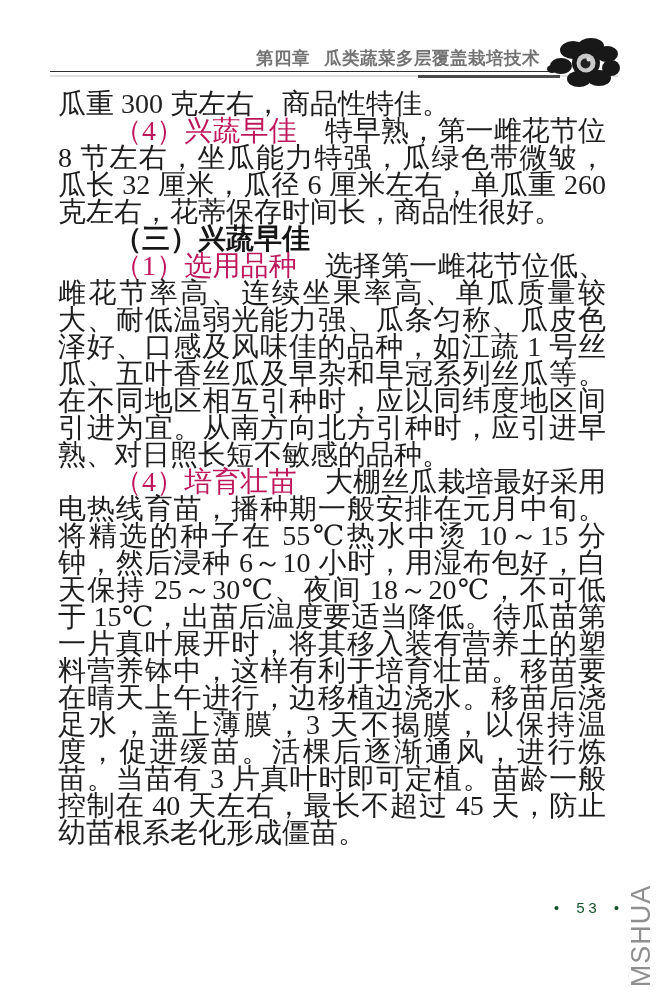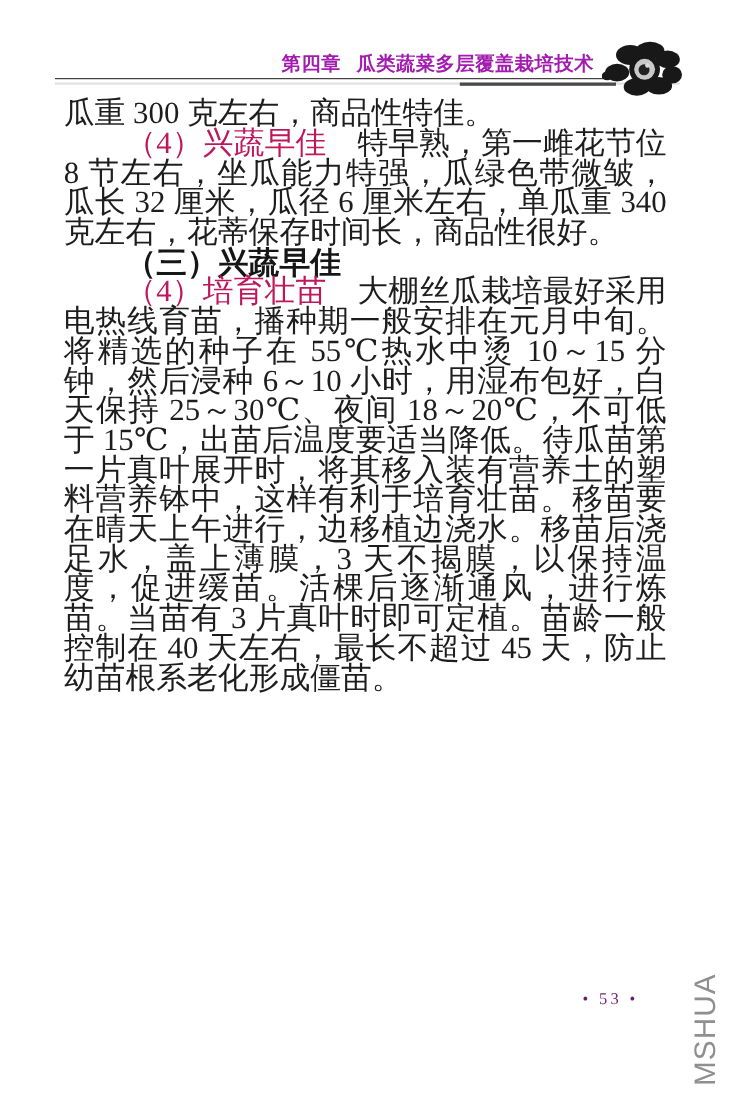--- a/index.html
+++ b/index.html
@@ -10,21 +10,21 @@
     overflow:hidden;
     font-family:"Liberation Serif","DejaVu Serif",serif;
     color:#1d1d1d;
   }
   
   .header { position:absolute; top:46px; left:50px; width:568px; height:46px; }
   .header-title {
     position:absolute; right:78px; top:0;
     font-family:"Liberation Sans","DejaVu Sans",sans-serif;
     font-weight:700; font-size:17.5px; letter-spacing:0.5px;
-    color:#a21caf; white-space:nowrap;
+    color:#737373; white-space:nowrap;
   }
   .header-title .chapter { margin-right:14px; }
   .rule-thin  { position:absolute; top:25px; left:0; right:66px; border-top:1.8px solid #2e2e2e; }
   .rule-soft  { position:absolute; top:29px; left:0; right:0; height:2px; background:#9a9a9a; opacity:.30; }
   .rule-thick { position:absolute; top:28.5px; right:58px; width:142px; height:3.2px; background:#4a4a4a; }
   .flower-icon { position:absolute; top:-10px; right:-3px; width:74px; height:52px; }
   
   .content {
     position:absolute; top:90px; left:58px; width:548px;
     font-size:28px; line-height:27px;
@@ -32,23 +32,23 @@
   }
   .content p { margin:0; }
   .indent { text-indent:2em; }
   .h3 {
     font-family:"Liberation Sans","DejaVu Sans",sans-serif;
     font-weight:700; color:#161616;
   }
   .lead { color:#be185d; }
   
   .pagenum {
-    position:absolute; left:517px; top:901px; width:76px;
+    position:absolute; left:550px; top:901px; width:76px;
     text-align:center; font-size:15px; letter-spacing:3px;
-    color:#701a75; font-family:Liberation Serif, serif;
+    color:#14532d; font-family:Liberation Mono, monospace;
   }
   .watermark {
     position:absolute; left:588px; top:922px; width:106px; height:28px;
     transform:rotate(-90deg); transform-origin:center;
     font-family:"Liberation Sans","DejaVu Sans",sans-serif;
     font-size:27px; color:#8f8f8f; letter-spacing:1px;
     text-align:center; line-height:28px; white-space:nowrap;
   }
 </style>
 </head>
@@ -76,22 +76,23 @@
         <circle cx="39" cy="27" r="14" fill="#181818"></circle>
         <circle cx="39" cy="27" r="9.5" fill="#c9c9c9"></circle>
         <circle cx="38.5" cy="27.5" r="5" fill="#222222"></circle>
         <circle cx="41.5" cy="23.5" r="2" fill="#dddddd"></circle>
       </svg>
     </span>
   </div>
 
   <div class="content">
     <p>瓜重 300 克左右，商品性特佳。</p>
-    <p class="indent"><span class="lead">（4）兴蔬早佳</span><span>　特早熟，第一雌花节位 8 节左右，坐瓜能力特强，瓜绿色带微皱，瓜长 32 厘米，瓜径 6 厘米左右，单瓜重 340 克左右，花蒂保存时间长，商品性很好。</span></p>
+    <p class="indent"><span class="lead">（4）兴蔬早佳</span><span>　特早熟，第一雌花节位 8 节左右，坐瓜能力特强，瓜绿色带微皱，瓜长 32 厘米，瓜径 6 厘米左右，单瓜重 260 克左右，花蒂保存时间长，商品性很好。</span></p>
     <p class="indent h3">（三）兴蔬早佳</p>
+    <p class="indent"><span class="lead">（1）选用品种</span><span>　选择第一雌花节位低、雌花节率高、连续坐果率高、单瓜质量较大、耐低温弱光能力强、瓜条匀称、瓜皮色泽好、口感及风味佳的品种，如江蔬 1 号丝瓜、五叶香丝瓜及早杂和早冠系列丝瓜等。在不同地区相互引种时，应以同纬度地区间引进为宜。从南方向北方引种时，应引进早熟、对日照长短不敏感的品种。</span></p>
     <p class="indent"><span class="lead">（4）培育壮苗</span><span>　大棚丝瓜栽培最好采用电热线育苗，播种期一般安排在元月中旬。将精选的种子在 55℃热水中烫 10～15 分钟，然后浸种 6～10 小时，用湿布包好，白天保持 25～30℃、夜间 18～20℃，不可低于 15℃，出苗后温度要适当降低。待瓜苗第一片真叶展开时，将其移入装有营养土的塑料营养钵中，这样有利于培育壮苗。移苗要在晴天上午进行，边移植边浇水。移苗后浇足水，盖上薄膜，3 天不揭膜，以保持温度，促进缓苗。活棵后逐渐通风，进行炼苗。当苗有 3 片真叶时即可定植。苗龄一般控制在 40 天左右，最长不超过 45 天，防止幼苗根系老化形成僵苗。</span></p>
   </div>
 
   <div class="pagenum">• 53 •</div>
 
   <div class="watermark">MSHUA</div>
 
 </div>
 
 </body></html>

